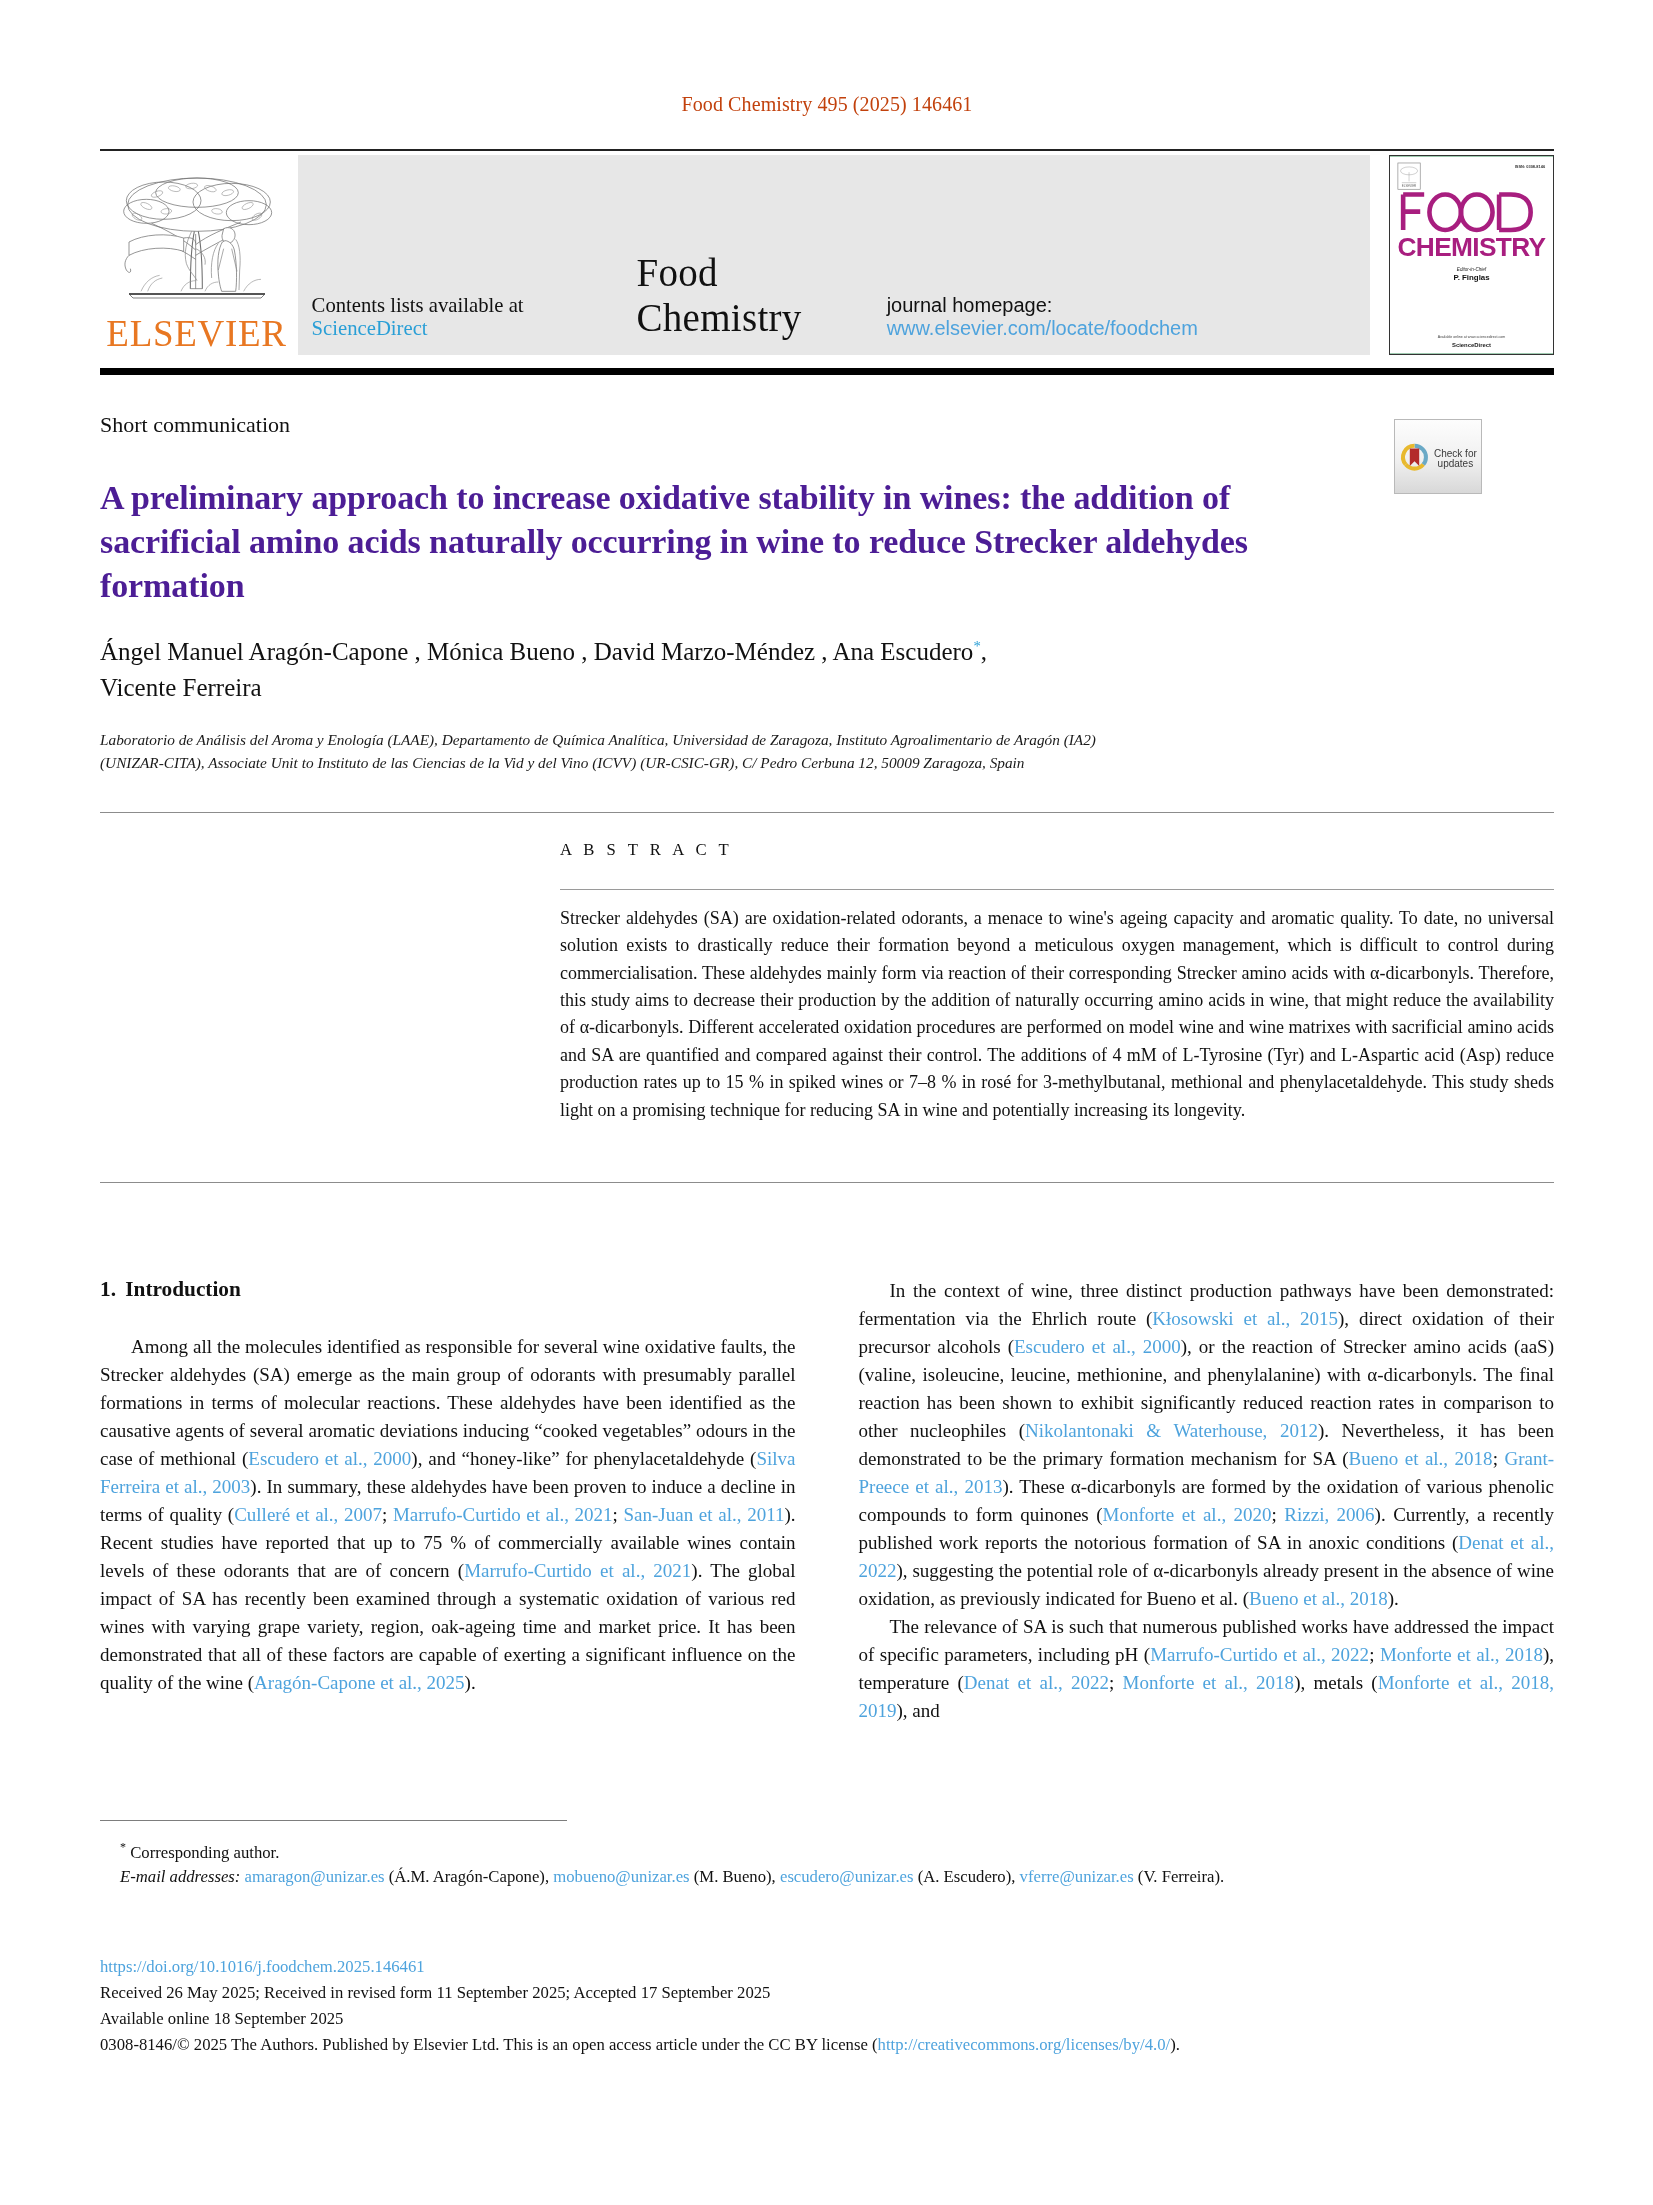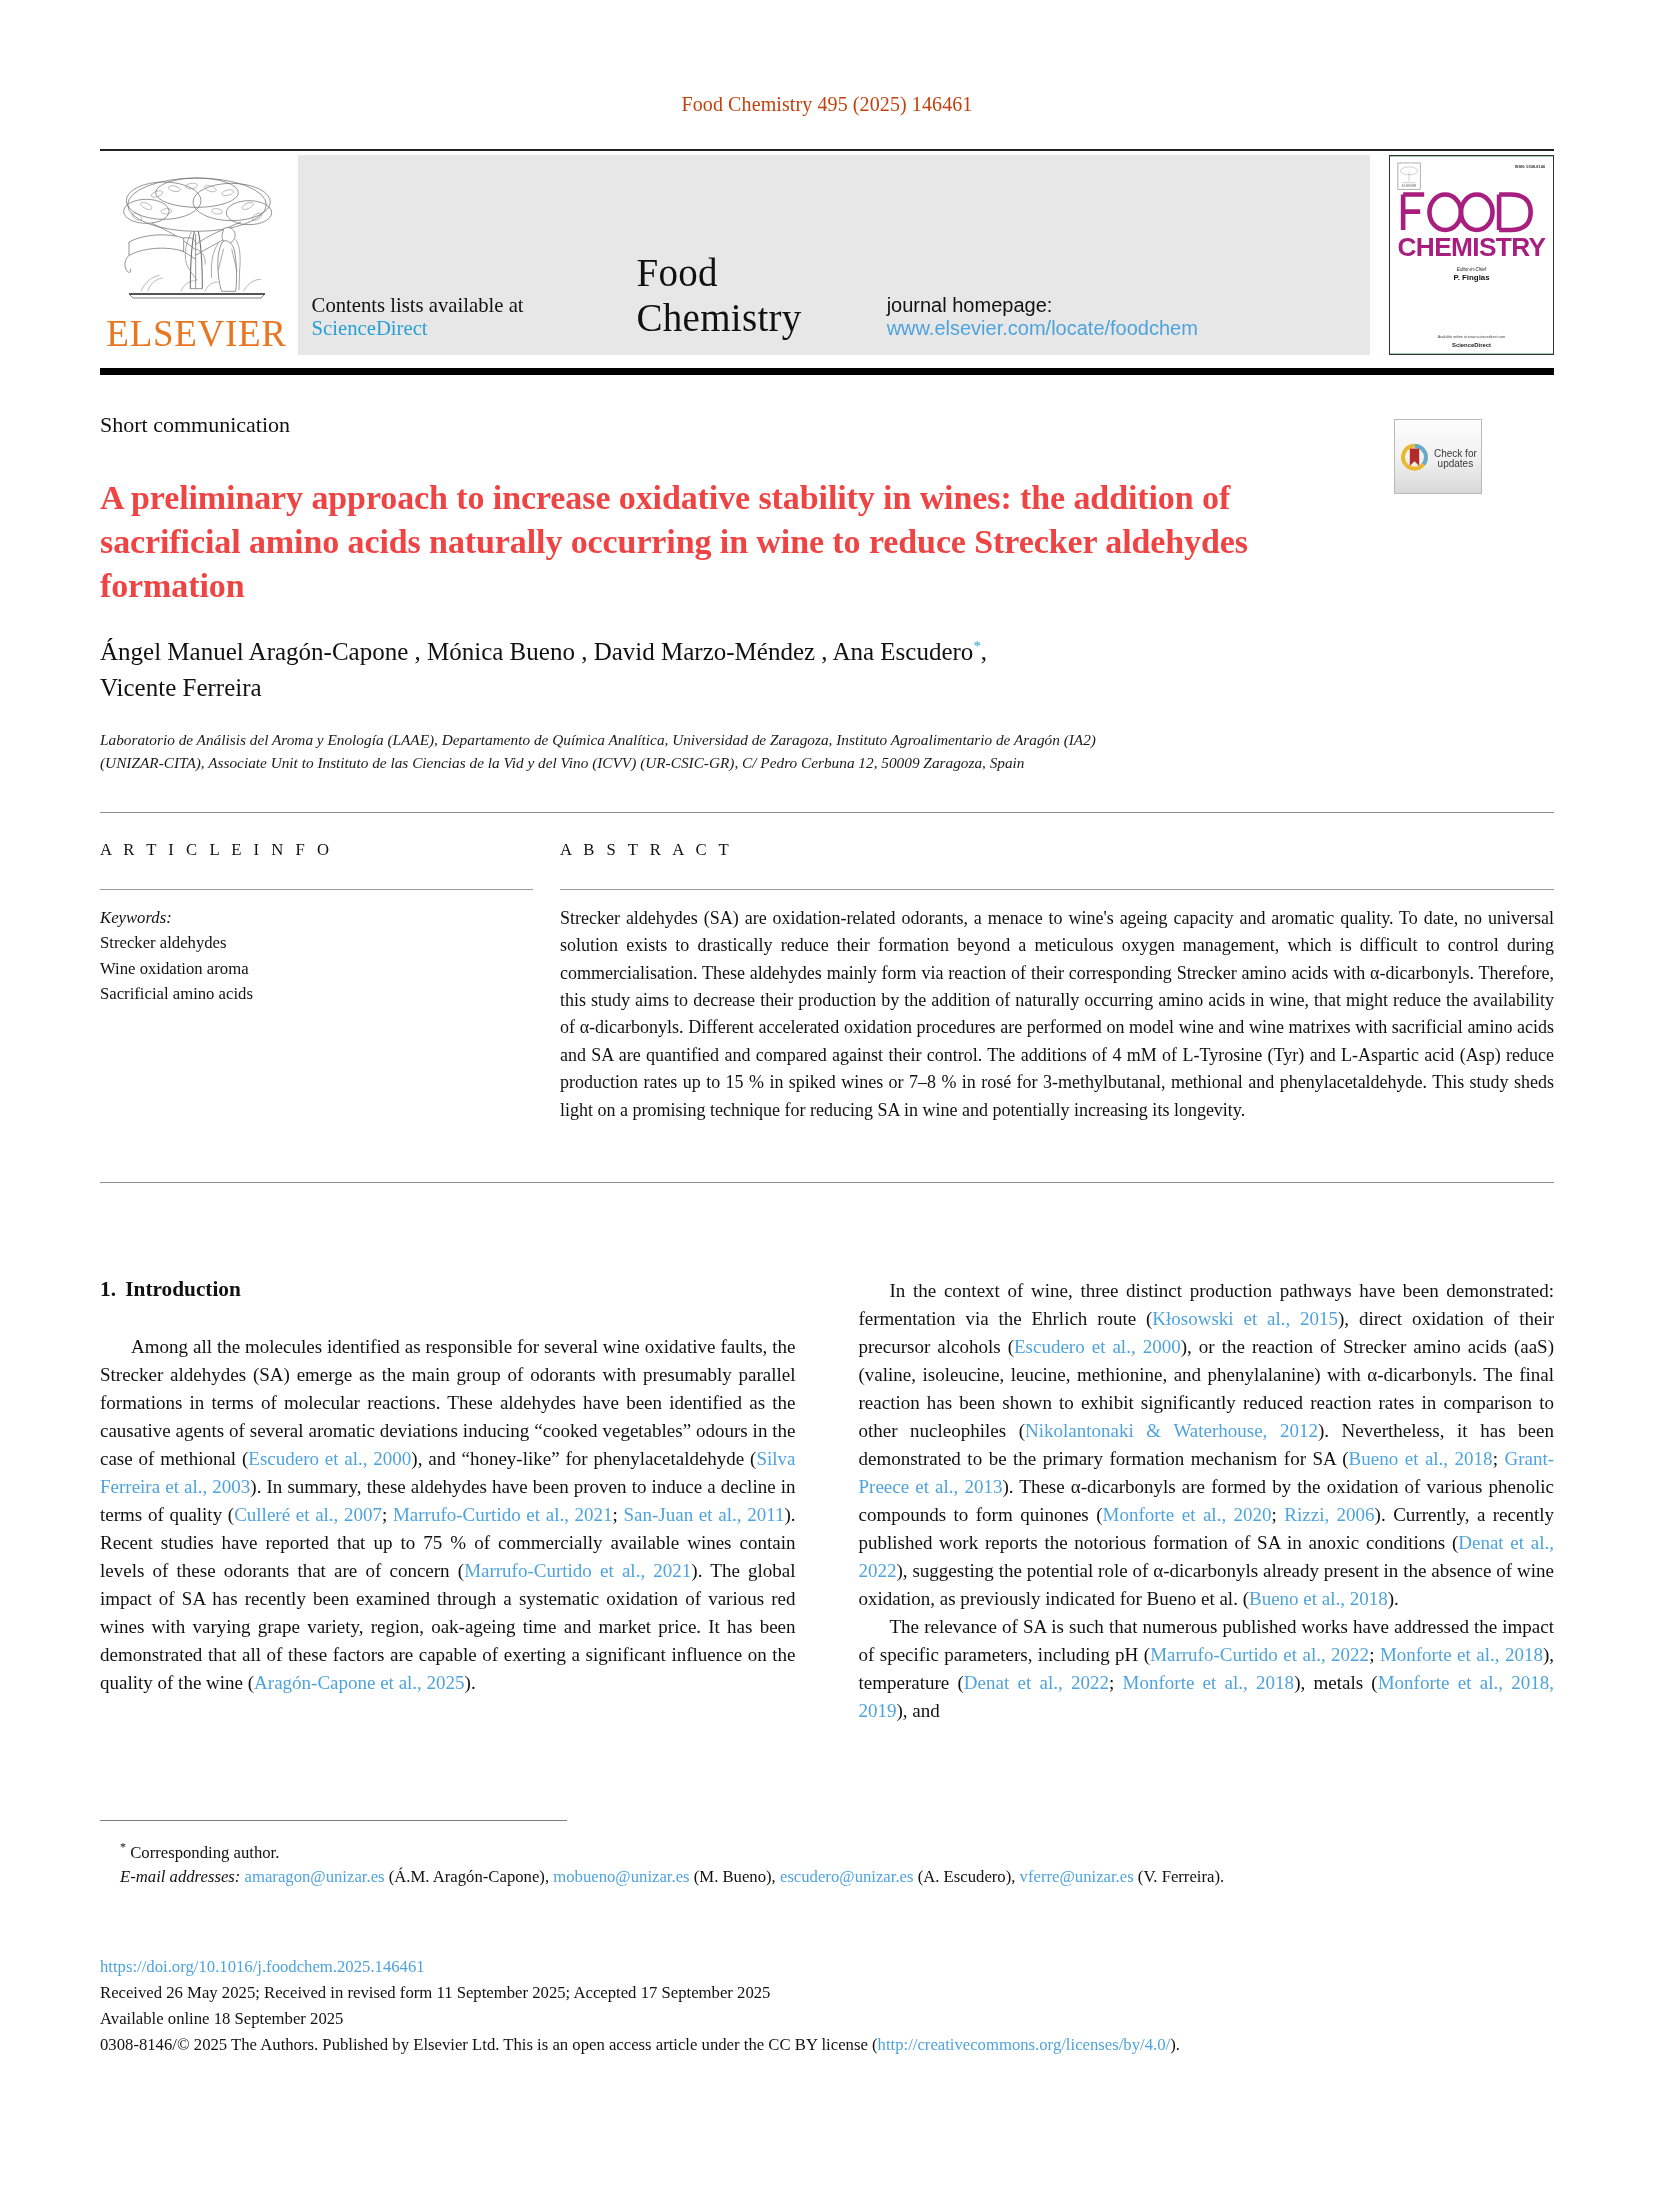--- a/index.html
+++ b/index.html
@@ -159,21 +159,21 @@
     margin-top: 2px;
   }
 
   .title {
     position: absolute;
     top: 453px;
     left: 100px;
     width: 1254px;
     font-size: 34px;
     line-height: 1.30;
-    color: #ef4444;
+    color: #4c1d95;
     letter-spacing: -0.1px;
   }
 
   .authors {
     position: absolute;
     top: 634px;
     left: 100px;
     width: 1367px;
     font-size: 25px;
     line-height: 1.44;
@@ -456,28 +456,20 @@
   </div>
 
   <div class="affil">
     <div>Laboratorio de Análisis del Aroma y Enología (LAAE), Departamento de Química Analítica, Universidad de Zaragoza, Instituto Agroalimentario de Aragón (IA2)</div>
     <div>(UNIZAR-CITA), Associate Unit to Instituto de las Ciencias de la Vid y del Vino (ICVV) (UR-CSIC-GR), C/ Pedro Cerbuna 12, 50009 Zaragoza, Spain</div>
   </div>
 
   <div class="band-rule-top"></div>
   <div class="band-rule-bottom"></div>
 
-  <div class="info-col">
-    <div class="sec-head">A R T I C L E  I N F O</div>
-    <div class="sec-underline"></div>
-    <div class="kw-label">Keywords:</div>
-    <div class="kw-item">Strecker aldehydes</div>
-    <div class="kw-item">Wine oxidation aroma</div>
-    <div class="kw-item">Sacrificial amino acids</div>
-  </div>
 
   <div class="abs-col">
     <div class="sec-head">A B S T R A C T</div>
     <div class="sec-underline"></div>
     <div class="abstract-text">Strecker aldehydes (SA) are oxidation-related odorants, a menace to wine's ageing capacity and aromatic quality. To date, no universal solution exists to drastically reduce their formation beyond a meticulous oxygen management, which is difficult to control during commercialisation. These aldehydes mainly form via reaction of their corresponding Strecker amino acids with α-dicarbonyls. Therefore, this study aims to decrease their production by the addition of naturally occurring amino acids in wine, that might reduce the availability of α-dicarbonyls. Different accelerated oxidation procedures are performed on model wine and wine matrixes with sacrificial amino acids and SA are quantified and compared against their control. The additions of 4 mM of L-Tyrosine (Tyr) and L-Aspartic acid (Asp) reduce production rates up to 15 % in spiked wines or 7–8 % in rosé for 3-methylbutanal, methional and phenylacetaldehyde. This study sheds light on a promising technique for reducing SA in wine and potentially increasing its longevity.</div>
   </div>
 
   <div class="body-cols">
     <div class="col">
       <div class="h2">

